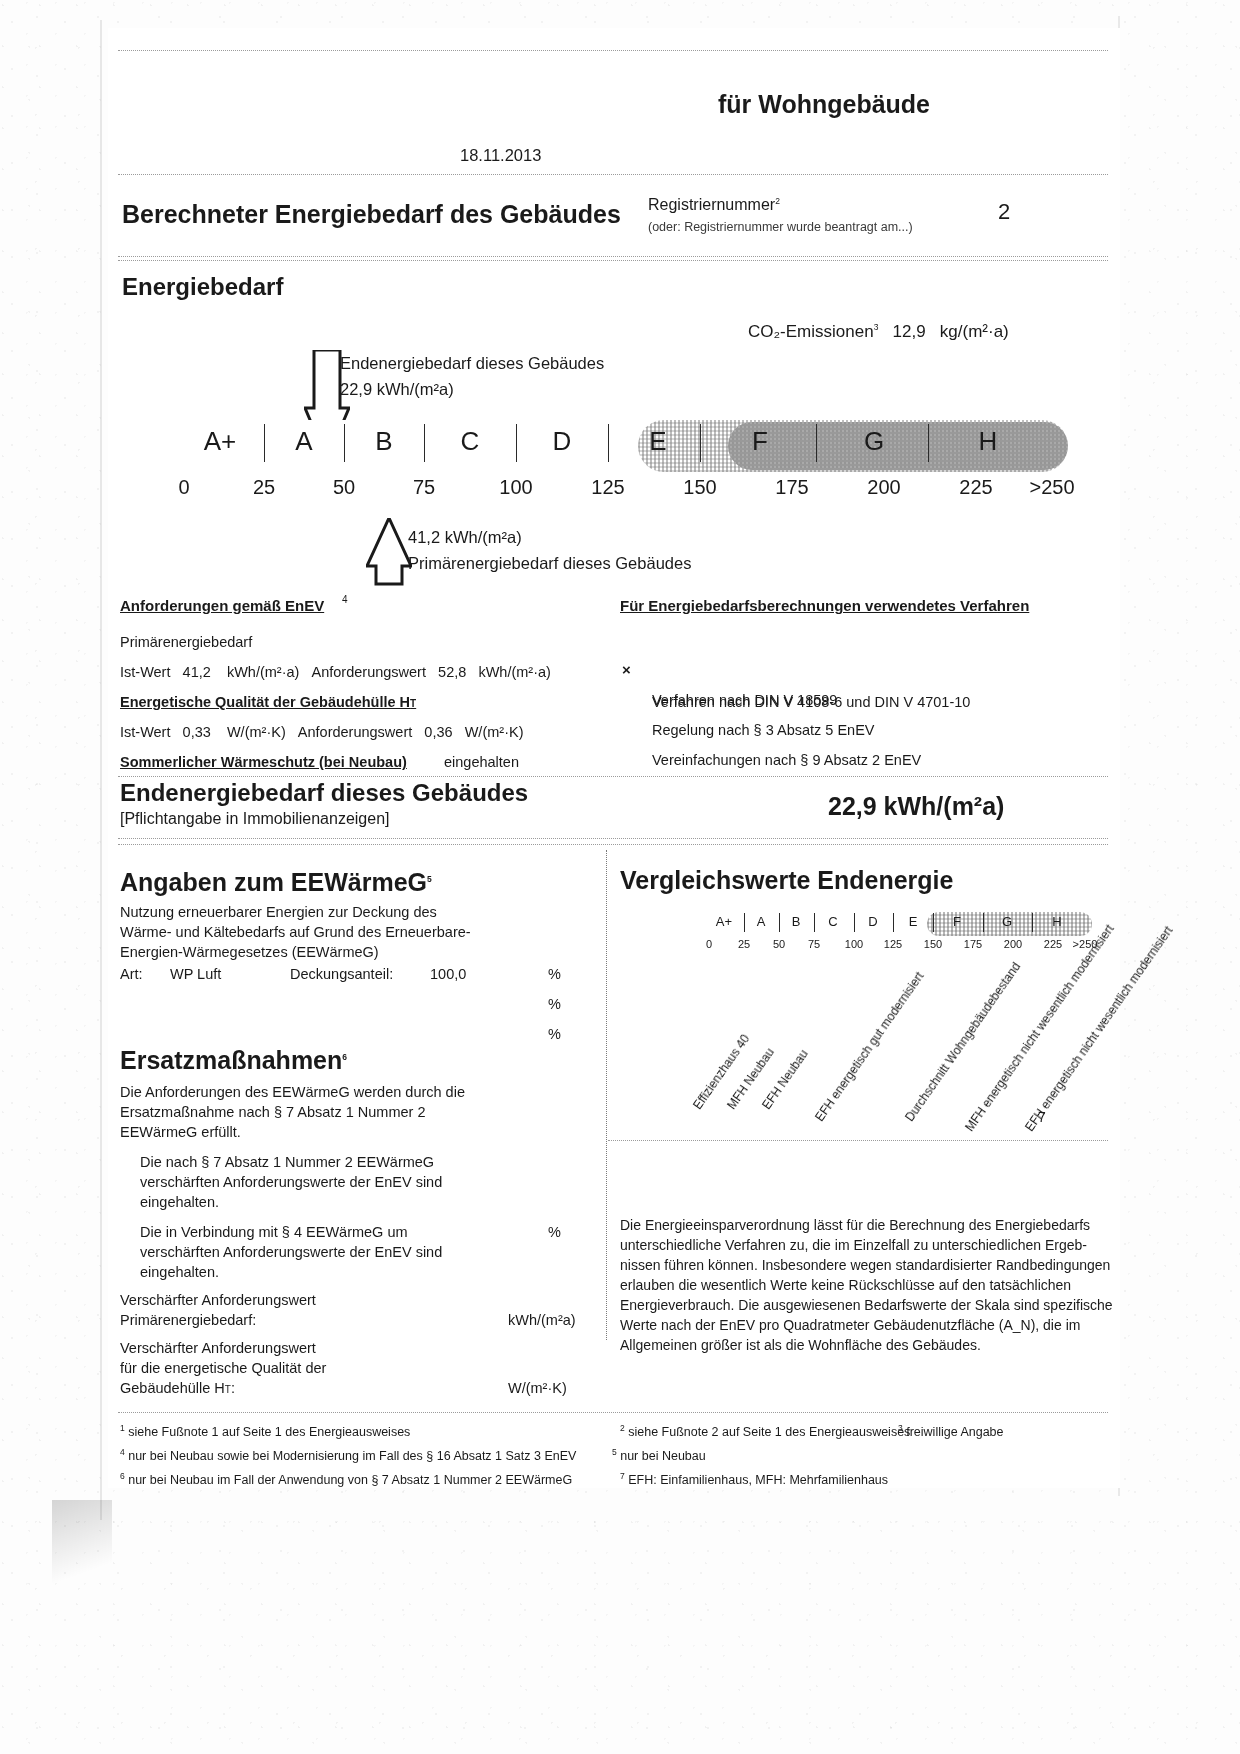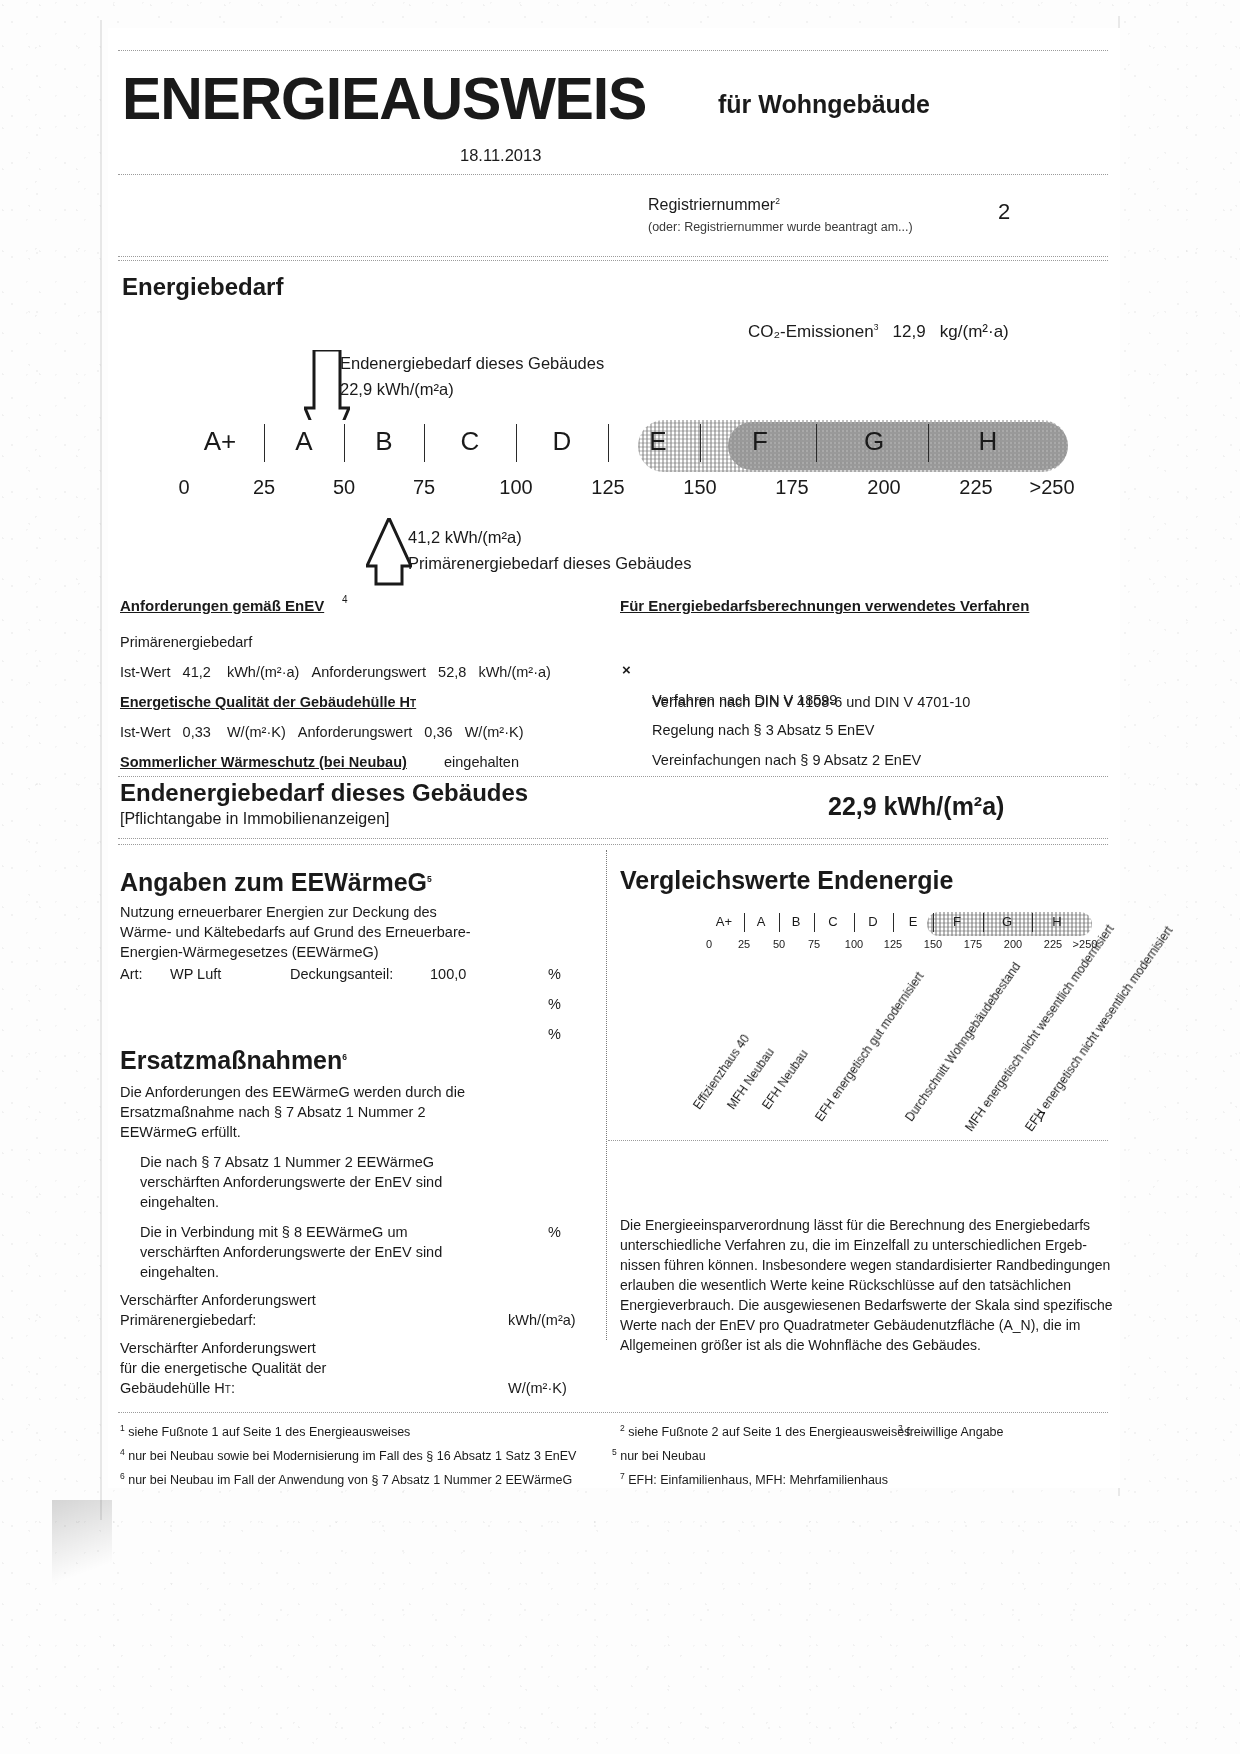--- a/index.html
+++ b/index.html
@@ -120,27 +120,27 @@
 
 <div class="scan"></div>
 
 <div class="edge" style="left:100px;top:20px;width:2px;height:1500px;opacity:.35;"></div>
 <div class="edge" style="left:1118px;top:16px;width:2px;height:1480px;opacity:.3;"></div>
 
 <div class="sheet">
 
   <div class="hr" style="left:10px;top:22px;width:990px;"></div>
 
-  <div class="t blur" id="title">ENERGIEAUSWEIS</div>
   <div class="t blur" id="title-sub">für Wohngebäude</div>
 
   <div class="t blur" id="law-date">18.11.2013</div>
 
   <div class="hr" style="left:10px;top:146px;width:990px;"></div>
 
+  <div class="t blur" id="sec-calc">Berechneter Energiebedarf des Gebäudes</div>
   <div class="t blur" id="reg-label">
     <span>Registriernummer</span><sup>2</sup>
   </div>
   <div class="t blur" id="reg-note">(oder: Registriernummer wurde beantragt am...)</div>
   <div class="t blur" id="pageno">2</div>
 
   <div class="hr" style="left:10px;top:228px;width:990px;"></div>
   <div class="hr" style="left:10px;top:232px;width:990px;"></div>
 
   <div class="t blur" id="sec-energiebedarf">Energiebedarf</div>
@@ -282,21 +282,21 @@
     <span>Ersatzmaßnahmen</span><sup>6</sup>
   </div>
   <div class="t blur erstxt" style="top:1056px;">Die Anforderungen des EEWärmeG werden durch die</div>
   <div class="t blur erstxt" style="top:1076px;">Ersatzmaßnahme nach § 7 Absatz 1 Nummer 2</div>
   <div class="t blur erstxt" style="top:1096px;">EEWärmeG erfüllt.</div>
 
   <div class="t blur erstxt2" style="top:1126px;">Die nach § 7 Absatz 1 Nummer 2 EEWärmeG</div>
   <div class="t blur erstxt2" style="top:1146px;">verschärften Anforderungswerte der EnEV sind</div>
   <div class="t blur erstxt2" style="top:1166px;">eingehalten.</div>
 
-  <div class="t blur erstxt2" style="top:1196px;">Die in Verbindung mit § 8 EEWärmeG um</div>
+  <div class="t blur erstxt2" style="top:1196px;">Die in Verbindung mit § 4 EEWärmeG um</div>
   <div class="t blur" style="left:440px;top:1196px;font-size:14.5px;">%</div>
   <div class="t blur erstxt2" style="top:1216px;">verschärften Anforderungswerte der EnEV sind</div>
   <div class="t blur erstxt2" style="top:1236px;">eingehalten.</div>
 
   <div class="t blur erstxt" style="top:1264px;">Verschärfter Anforderungswert</div>
   <div class="t blur erstxt" style="top:1284px;">Primärenergiebedarf:</div>
   <div class="t blur" style="left:400px;top:1284px;font-size:14.5px;">kWh/(m²a)</div>
 
   <div class="t blur erstxt" style="top:1312px;">Verschärfter Anforderungswert</div>
   <div class="t blur erstxt" style="top:1332px;">für die energetische Qualität der</div>

